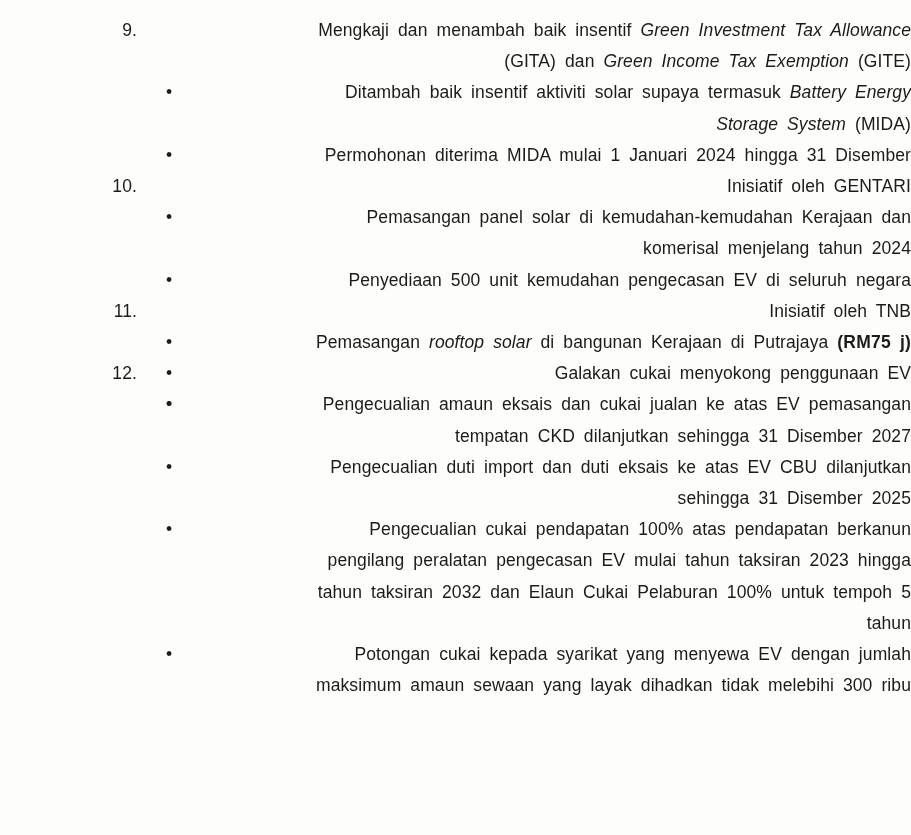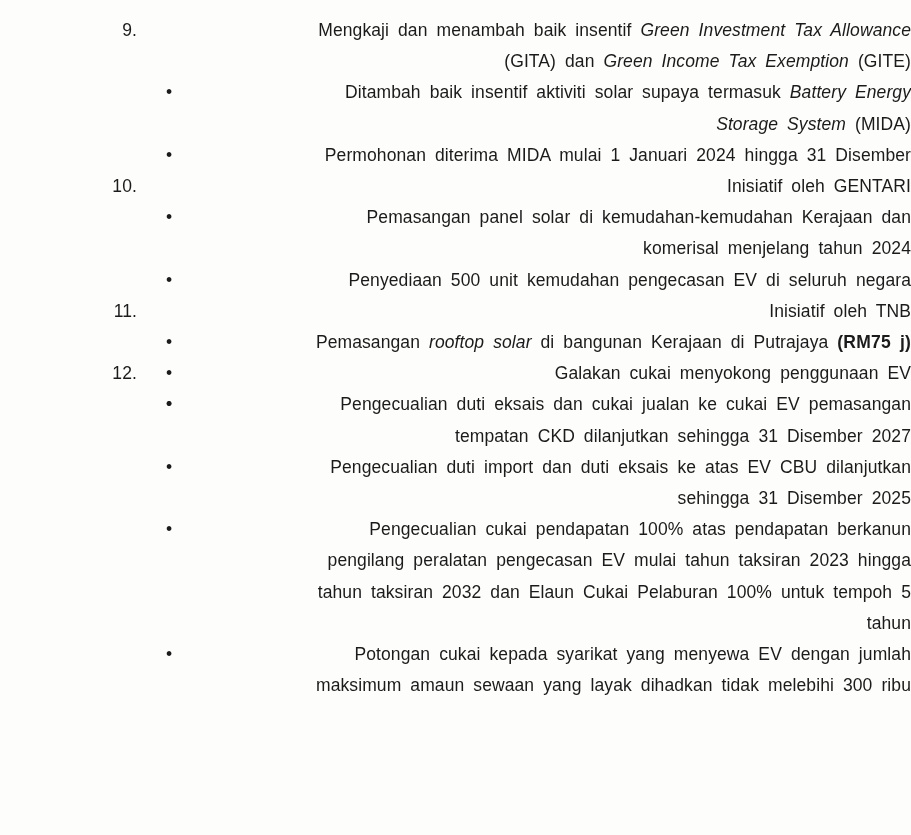--- a/index.html
+++ b/index.html
@@ -115,21 +115,21 @@
         <div class="body">
           <div class="line"><span class="seg">Galakan cukai menyokong penggunaan EV</span></div>
         </div>
       </div>
       <div class="row bulleted">
         <span class="dot">•</span>
       </div>
       <div class="row bulleted">
         <span class="dot">•</span>
         <div class="body">
-          <div class="line"><span class="seg">Pengecualian duti eksais dan cukai jualan ke cukai EV pemasangan</span></div>
+          <div class="line"><span class="seg">Pengecualian amaun eksais dan cukai jualan ke atas EV pemasangan</span></div>
           <div class="line"><span class="seg">tempatan CKD dilanjutkan sehingga 31 Disember 2027</span></div>
         </div>
       </div>
       <div class="row bulleted">
         <span class="dot">•</span>
         <div class="body">
           <div class="line"><span class="seg">Pengecualian duti import dan duti eksais ke atas EV CBU dilanjutkan</span></div>
           <div class="line"><span class="seg">sehingga 31 Disember 2025</span></div>
         </div>
       </div>

